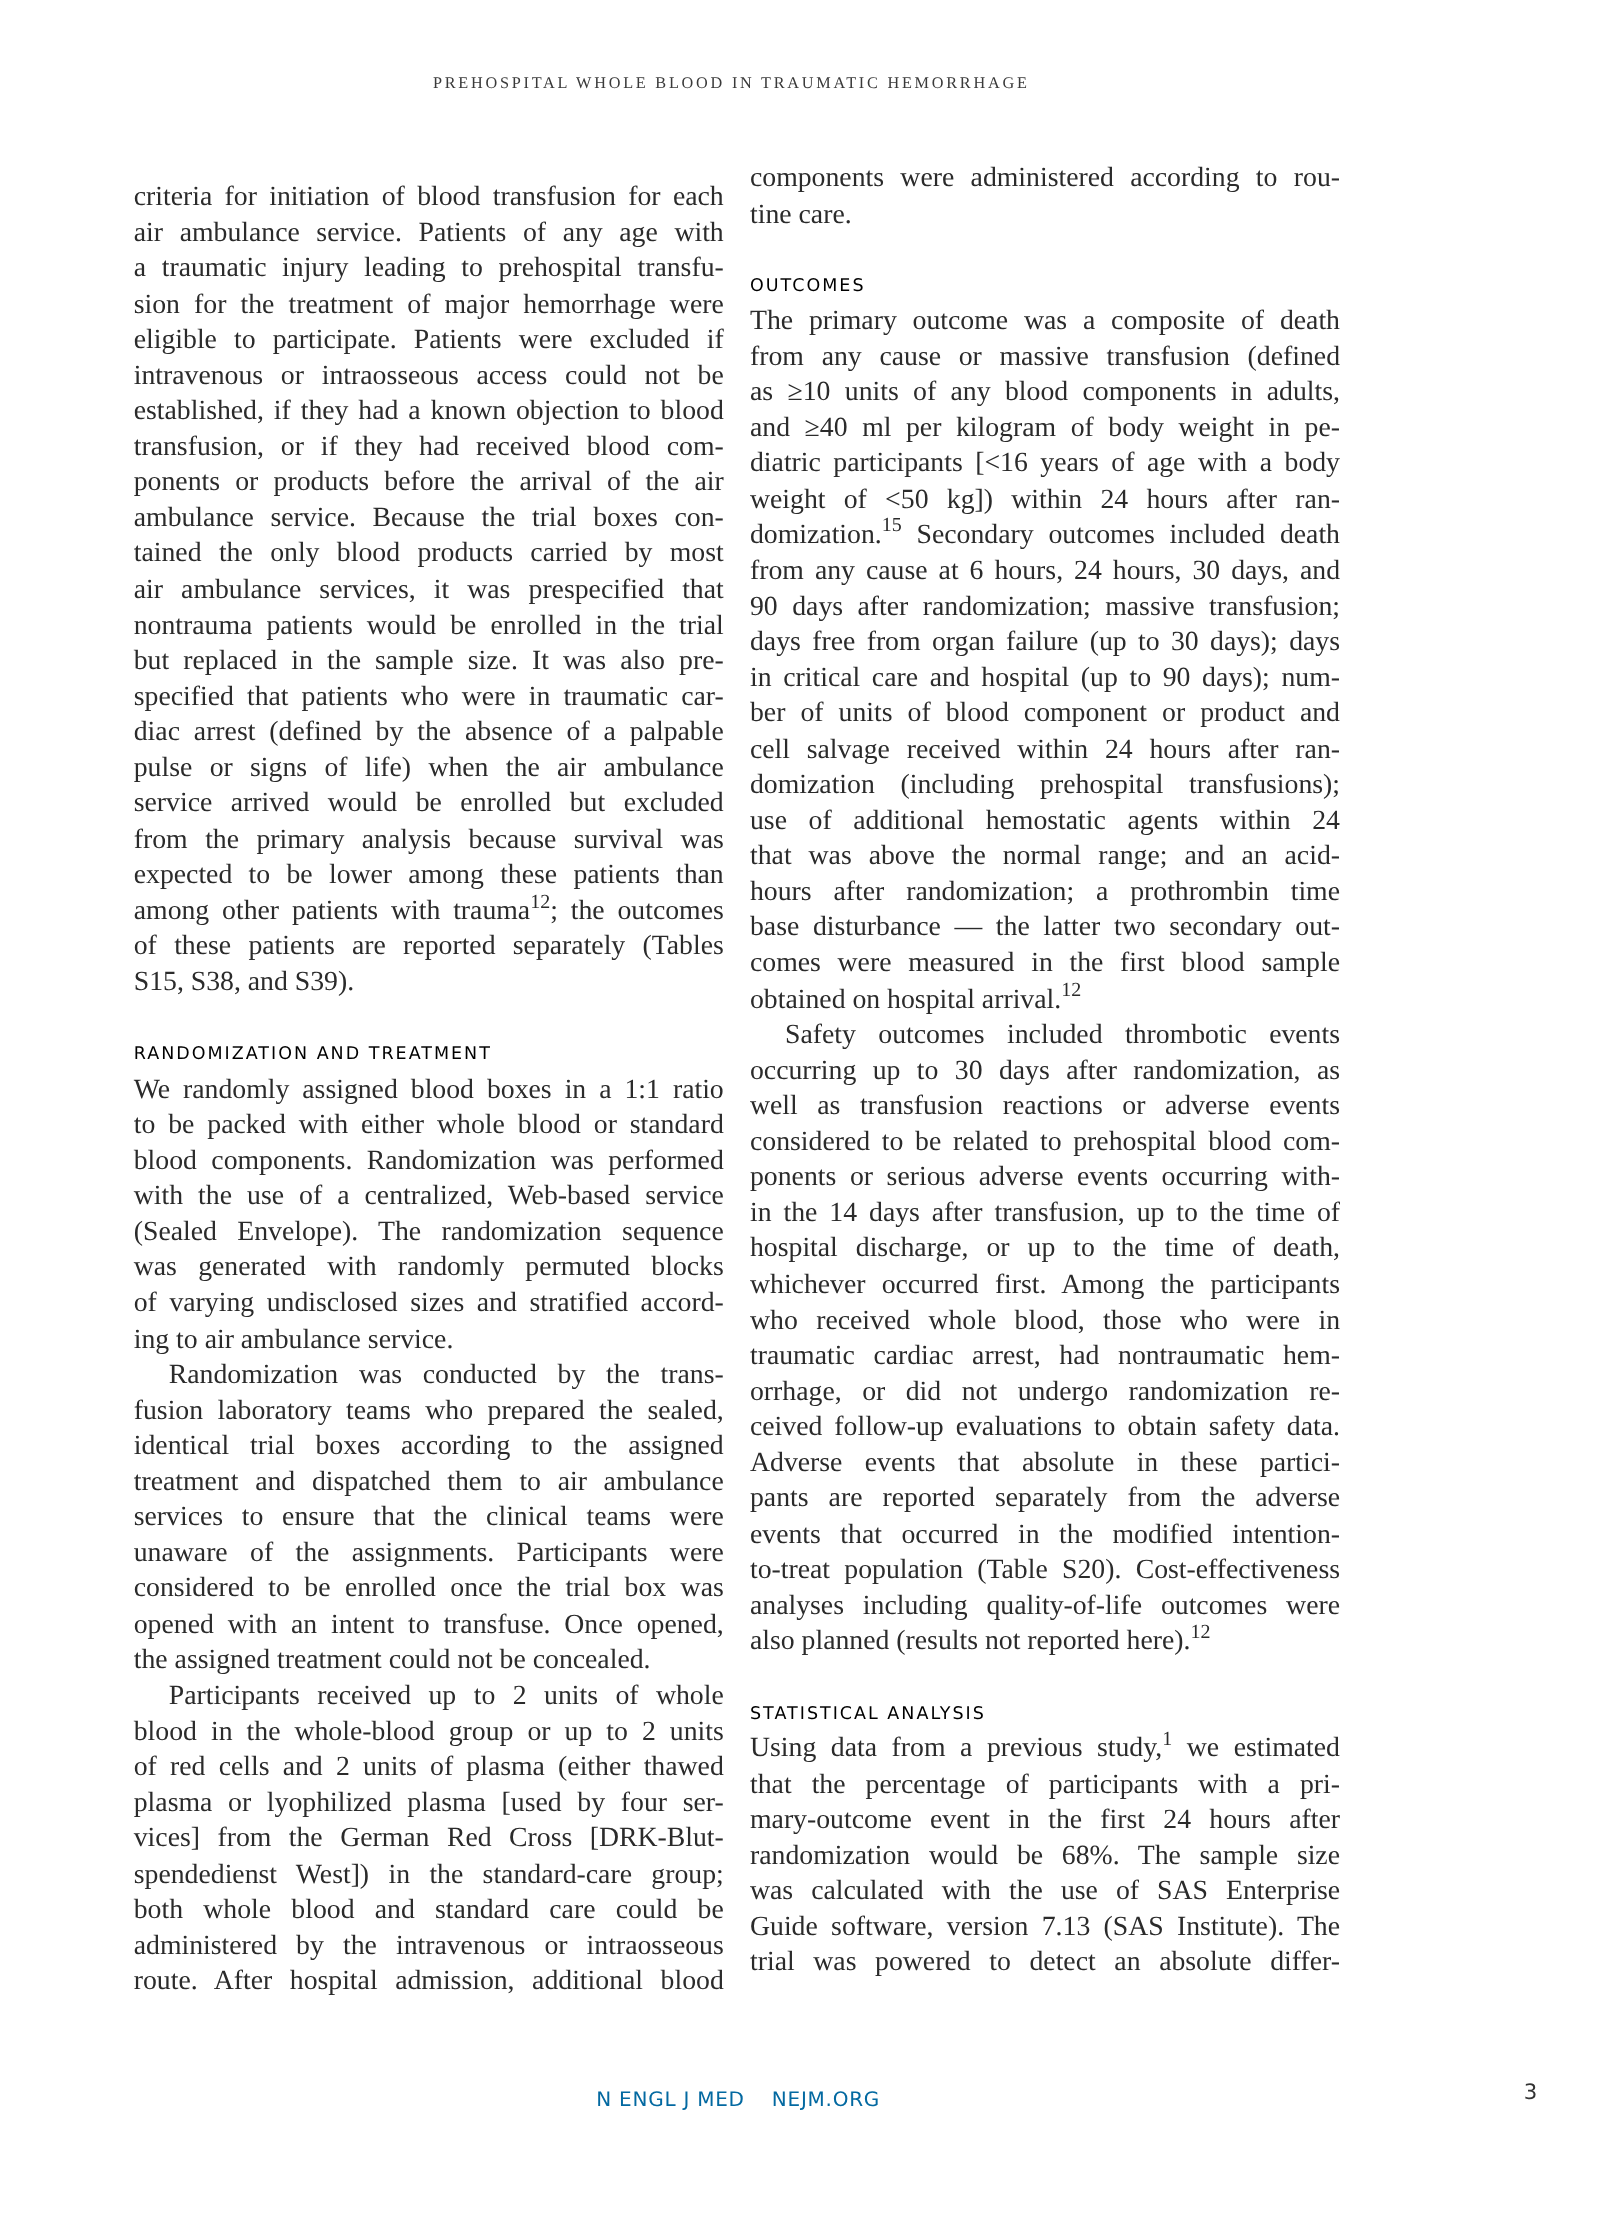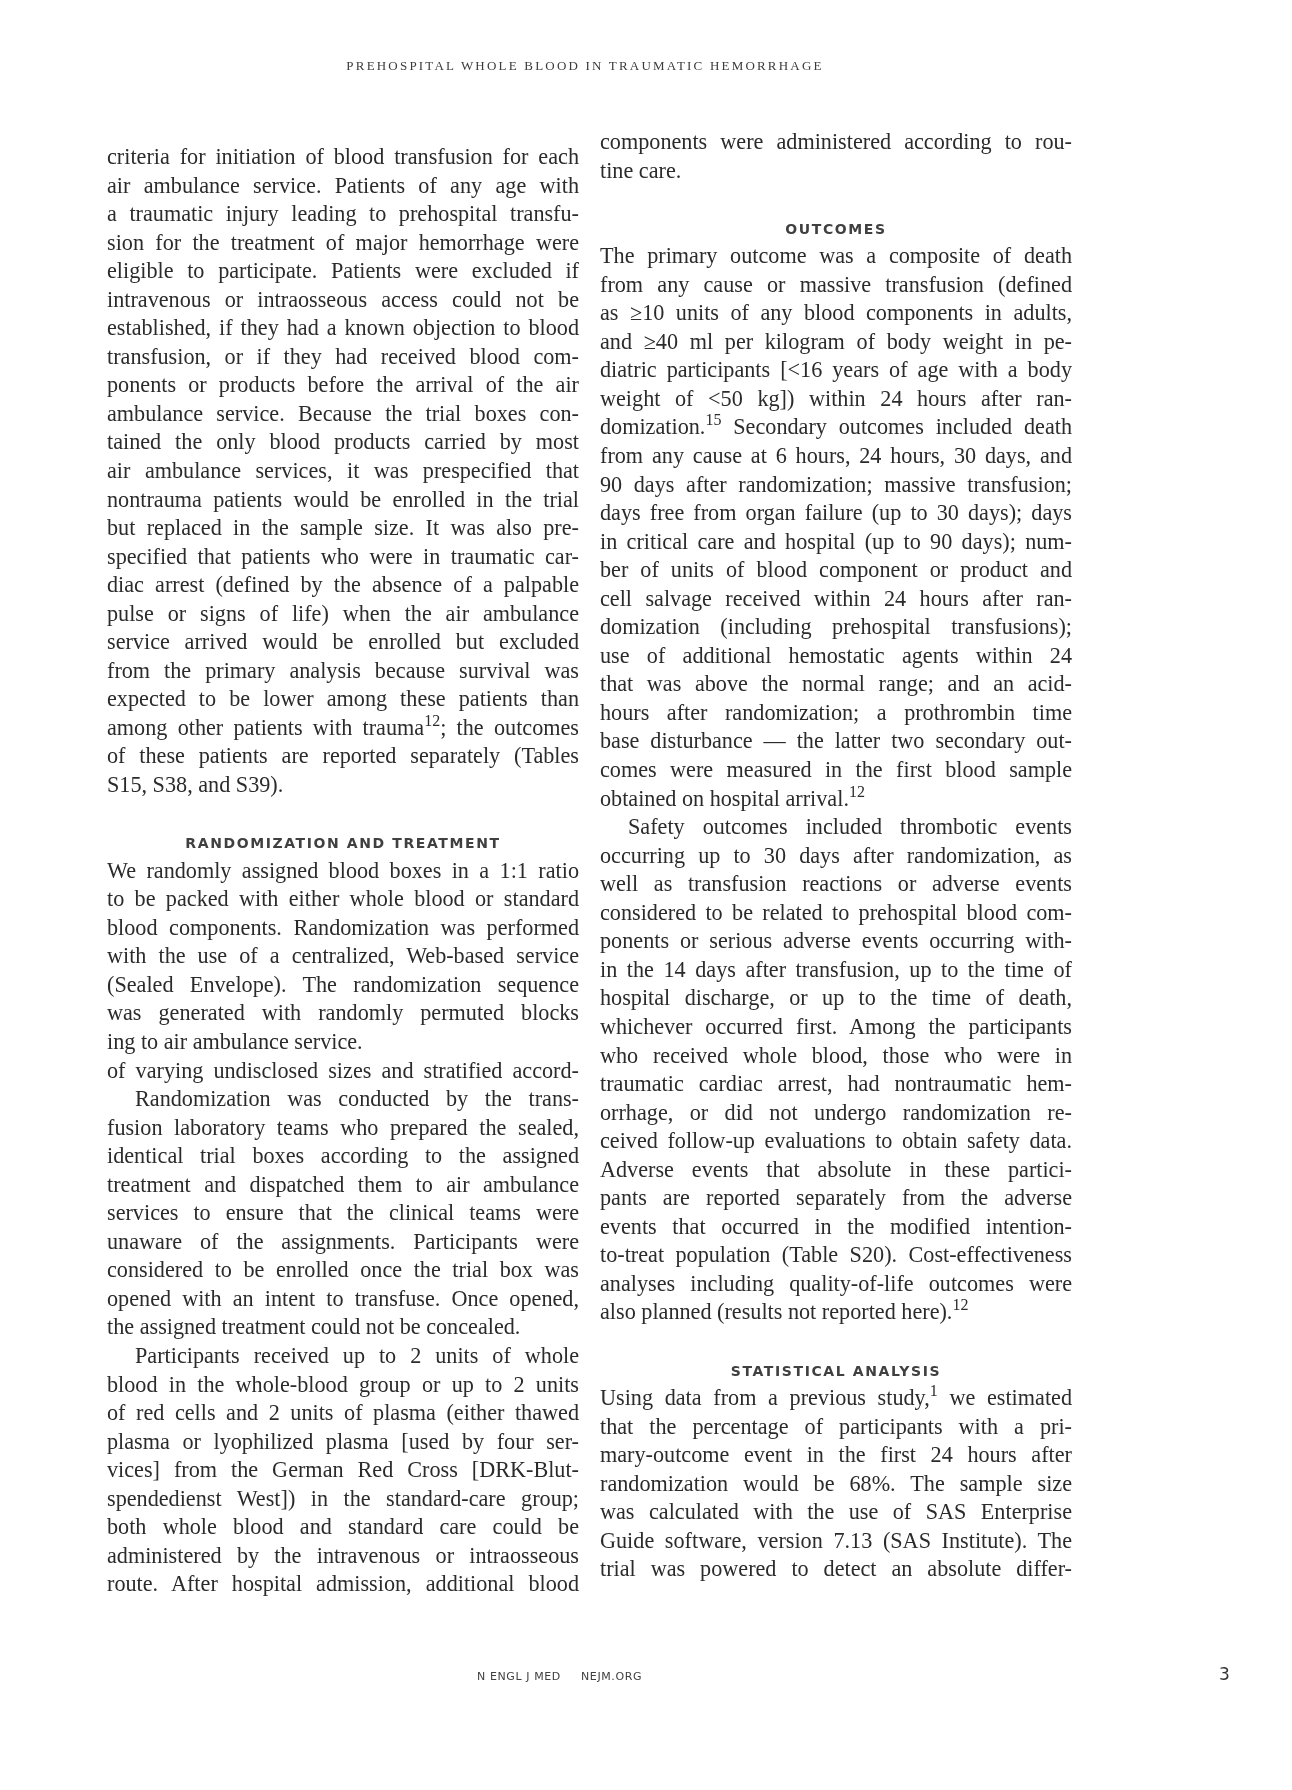--- a/index.html
+++ b/index.html
@@ -7,25 +7,25 @@
            font-family: "Liberation Serif", "DejaVu Serif", serif; color: #2b2b2b; }
     .running-head { position: absolute; top: 58px; left: 0; width: 1170px; text-align: center;
            font-size: 13px; letter-spacing: 2.2px; color: #3a3a3a; }
     .column { position: absolute; top: 128px; width: 472px; font-size: 22.2px; line-height: 28.55px; }
     .col-left { left: 107px; margin-top: 15px; }
     .col-right { left: 600px; }
     .line { display: block; white-space: nowrap; text-align: justify; text-align-last: justify; height: 28.55px; }
     .line.last { text-align-last: left; }
     .indent { padding-left: 28px; }
     .gap { height: 28.55px; display: block; }
-    .heading { display: block; font-family: "DejaVu Sans", "Liberation Sans", sans-serif; font-weight: bold;
-           font-size: 14px; letter-spacing: 1.6px; height: 28.55px; line-height: 30px; color: #404040; text-align: center; }
+    .heading { display: block; font-family: "DejaVu Sans", "Liberation Sans", sans-serif; font-weight: normal;
+           font-size: 14px; letter-spacing: 1.6px; height: 28.55px; line-height: 30px; color: #000000; }
     sup { font-size: 16px; line-height: 0; vertical-align: 9px; }
     .footer { position: absolute; top: 1670px; left: 477px; font-family: "DejaVu Sans", "Liberation Sans", sans-serif;
-           font-size: 11px; letter-spacing: 0.6px; color: #404040; }
+           font-size: 16px; letter-spacing: 0.6px; color: #0369a1; }
     .footer span { margin-right: 16px; }
     .page-num { position: absolute; top: 1664px; left: 1219px; font-family: "DejaVu Sans", "Liberation Sans", sans-serif;
            font-size: 17px; color: #333; }
   </style>
 </head>
 <body>
 
 <div class="running-head">PREHOSPITAL WHOLE BLOOD IN TRAUMATIC HEMORRHAGE</div>
 
 <div class="column col-left">
@@ -56,22 +56,22 @@
   </div>
   <span class="gap"></span>
   <span class="heading">RANDOMIZATION AND TREATMENT</span>
   <div>
     <span class="line">We randomly assigned blood boxes in a 1:1 ratio</span>
     <span class="line">to be packed with either whole blood or standard</span>
     <span class="line">blood components. Randomization was performed</span>
     <span class="line">with the use of a centralized, Web-based service</span>
     <span class="line">(Sealed Envelope). The randomization sequence</span>
     <span class="line">was generated with randomly permuted blocks</span>
+    <span class="line">of varying undisclosed sizes and stratified accord-</span>
     <span class="line last">ing to air ambulance service.</span>
-    <span class="line">of varying undisclosed sizes and stratified accord-</span>
   </div>
   <div>
     <span class="line indent">Randomization was conducted by the trans-</span>
     <span class="line">fusion laboratory teams who prepared the sealed,</span>
     <span class="line">identical trial boxes according to the assigned</span>
     <span class="line">treatment and dispatched them to air ambulance</span>
     <span class="line">services to ensure that the clinical teams were</span>
     <span class="line">unaware of the assignments. Participants were</span>
     <span class="line">considered to be enrolled once the trial box was</span>
     <span class="line">opened with an intent to transfuse. Once opened,</span>

